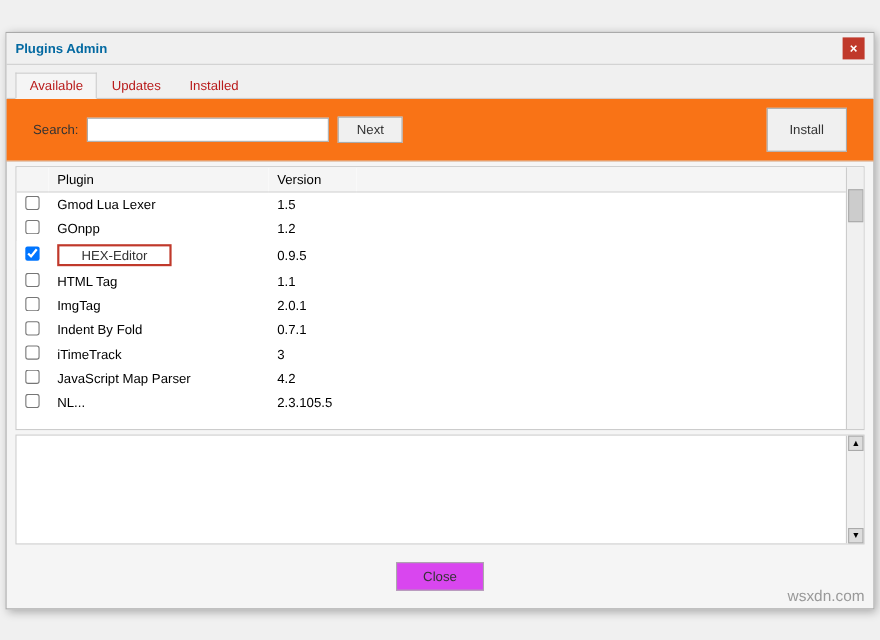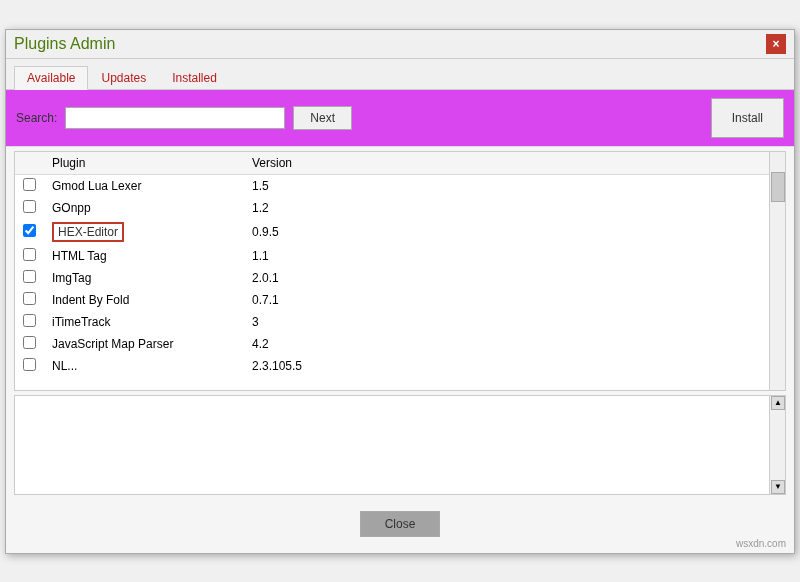--- a/index.html
+++ b/index.html
@@ -22,23 +22,23 @@
     }
     .title-bar {
       background: #f0f0f0;
       border-bottom: 1px solid #ccc;
       padding: 4px 8px;
       display: flex;
       align-items: center;
       justify-content: space-between;
     }
     .title-bar-text {
-      font-size: 16px;
-      font-weight: normal;
-      color: #4d7c0f;
+      font-size: 12px;
+      font-weight: bold;
+      color: #0369a1;
     }
     .close-btn {
       background: #c0392b;
       border: none;
       color: white;
       width: 20px;
       height: 20px;
       cursor: pointer;
       font-size: 12px;
       display: flex;
@@ -64,22 +64,22 @@
       bottom: -1px;
     }
     .tab.active {
       background: #f5f5f5;
       border: 1px solid #ccc;
       border-bottom-color: #f5f5f5;
     }
     .toolbar {
       display: flex;
       align-items: center;
-      padding: 8px 10px;
-      background: #d946ef;
+      padding: 8px 24px;
+      background: #f97316;
       border-bottom: 1px solid #ddd;
       gap: 8px;
     }
     .search-label {
       font-size: 12px;
       color: #333;
     }
     .search-input {
       width: 220px;
       height: 22px;
@@ -160,21 +160,21 @@
       height: 30px;
       background: #ccc;
       position: absolute;
       top: 20px;
       left: 1px;
       border: 1px solid #aaa;
     }
     .hex-editor-name-box {
       display: inline-block;
       border: 2px solid #c0392b;
-      padding: 1px 4px;
+      padding: 1px 20px;
       color: #333;
       font-size: 12px;
     }
     .description-area {
       background: white;
       border: 1px solid #ccc;
       margin: 4px 8px;
       height: 100px;
       position: relative;
       display: flex;
@@ -220,30 +220,30 @@
     }
     .footer {
       display: flex;
       justify-content: center;
       padding: 12px 0 16px;
     }
     .close-dialog-btn {
       height: 26px;
       padding: 0 24px;
       border: 1px solid #aaa;
-      background: #a3a3a3;
+      background: #d946ef;
       font-size: 12px;
       cursor: pointer;
       color: #333;
     }
     .watermark {
       position: absolute;
       bottom: 4px;
       right: 8px;
-      font-size: 10px;
+      font-size: 14px;
       color: #999;
       text-align: center;
     }
     input[type="checkbox"] {
       width: 13px;
       height: 13px;
       cursor: pointer;
     }
   </style>
 </head>

